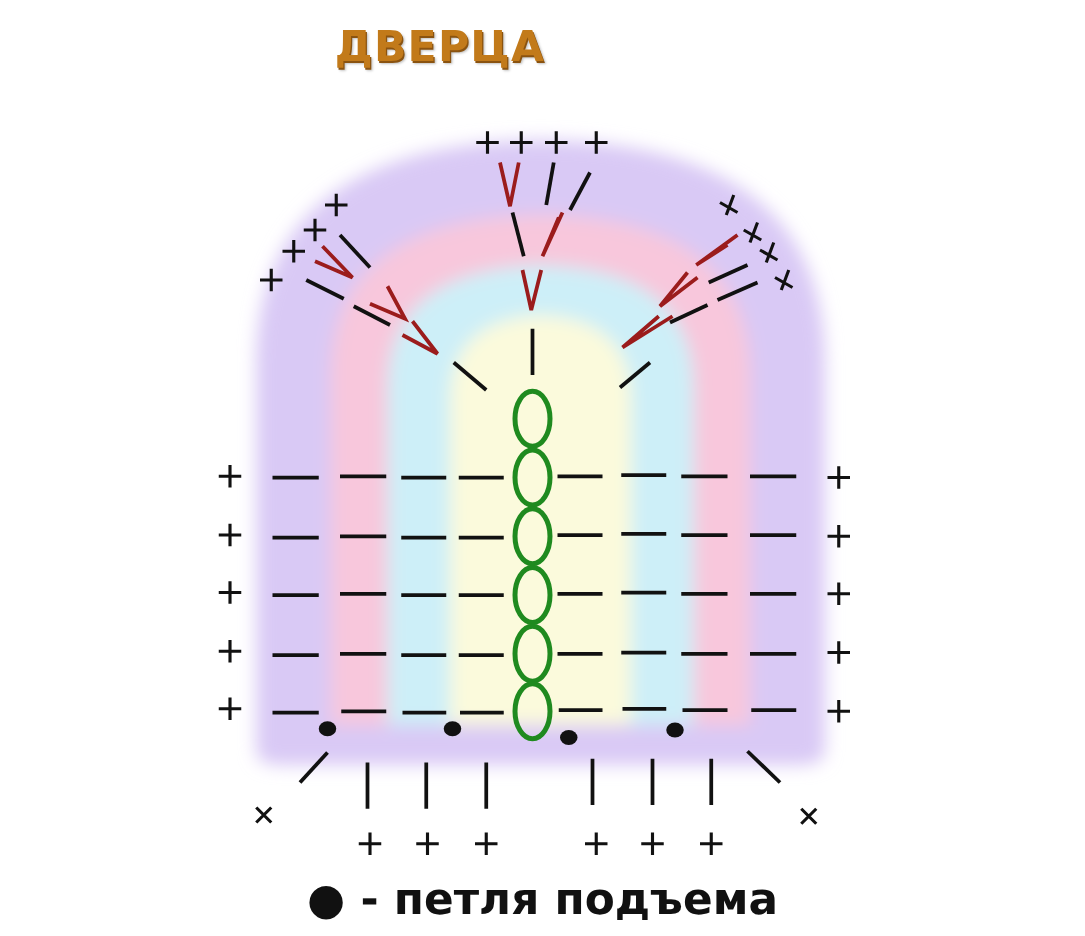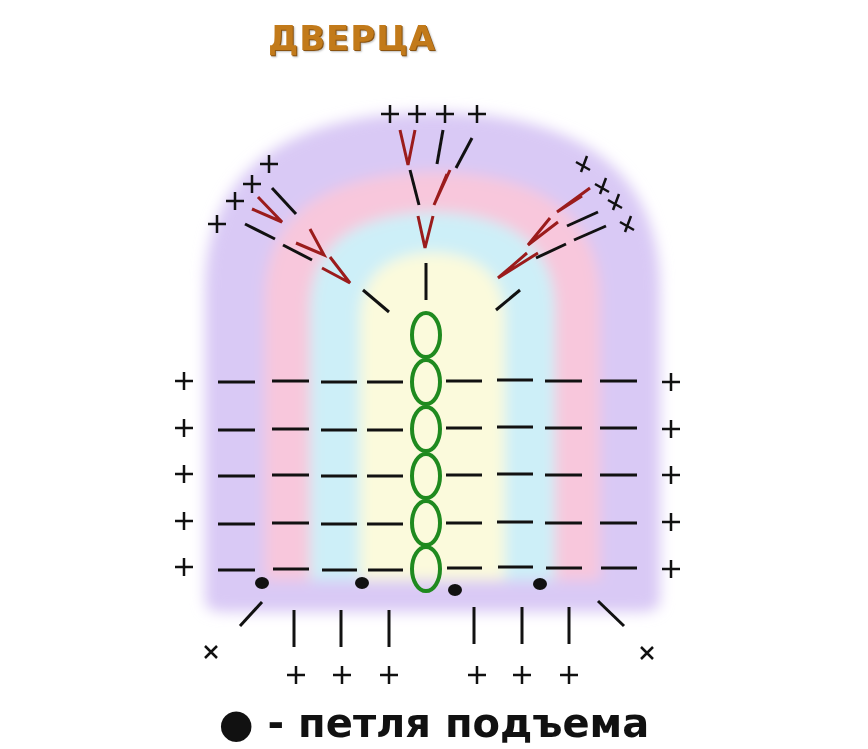--- a/index.html
+++ b/index.html
@@ -5,21 +5,21 @@
   html, body { margin:0; padding:0; background:#ffffff; }
   body { width:868px; height:749px; position:relative; overflow:hidden; font-family:"DejaVu Sans", sans-serif; }
   .title {
     position:absolute; left:0; top:18px; width:704px; text-align:center;
     font-family:"DejaVu Sans", sans-serif; font-weight:bold; font-size:34px;
     color:#c27a1a; letter-spacing:1px;
     text-shadow: 1px 1px 0 #8a5310, 2px 2px 2px rgba(0,0,0,0.25);
   }
   .legend {
     position:absolute; left:0; top:700px; width:868px; text-align:center;
-    font-family:"DejaVu Sans", sans-serif; font-weight:bold; font-size:40px; color:#111;
+    font-family:"DejaVu Sans", sans-serif; font-weight:bold; font-size:35px; color:#111;
   }
   svg.diagram { position:absolute; left:0; top:0; }
 </style>
 </head>
 <body>
 
 <div class="title">ДВЕРЦА</div>
 
 <svg class="diagram" width="868" height="749" viewBox="0 0 868 749" xmlns="http://www.w3.org/2000/svg">
   <defs>

